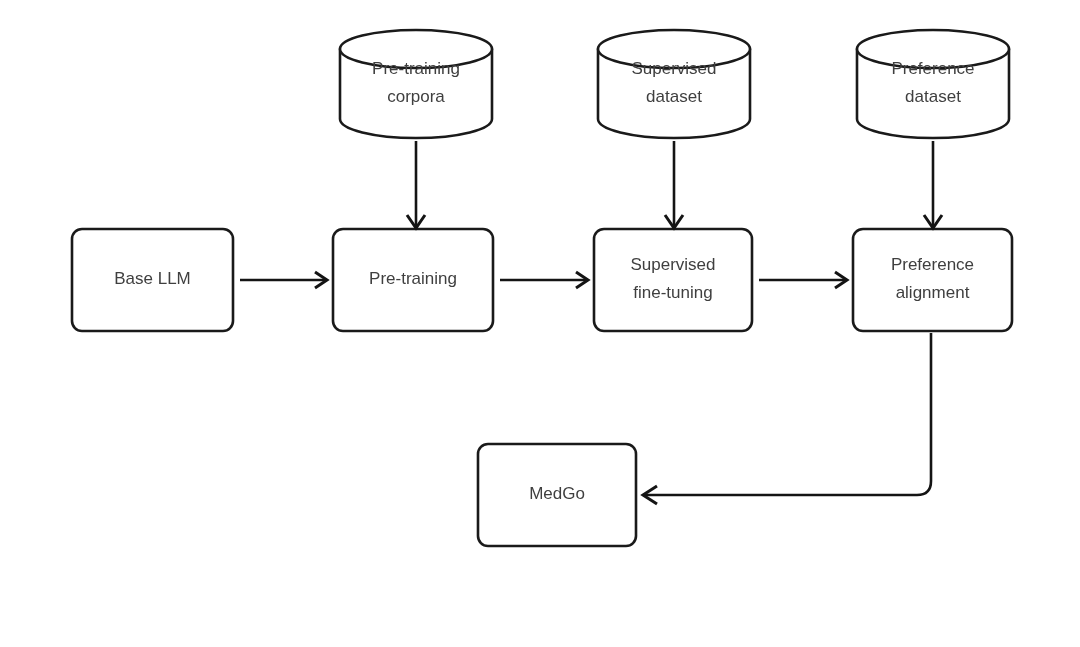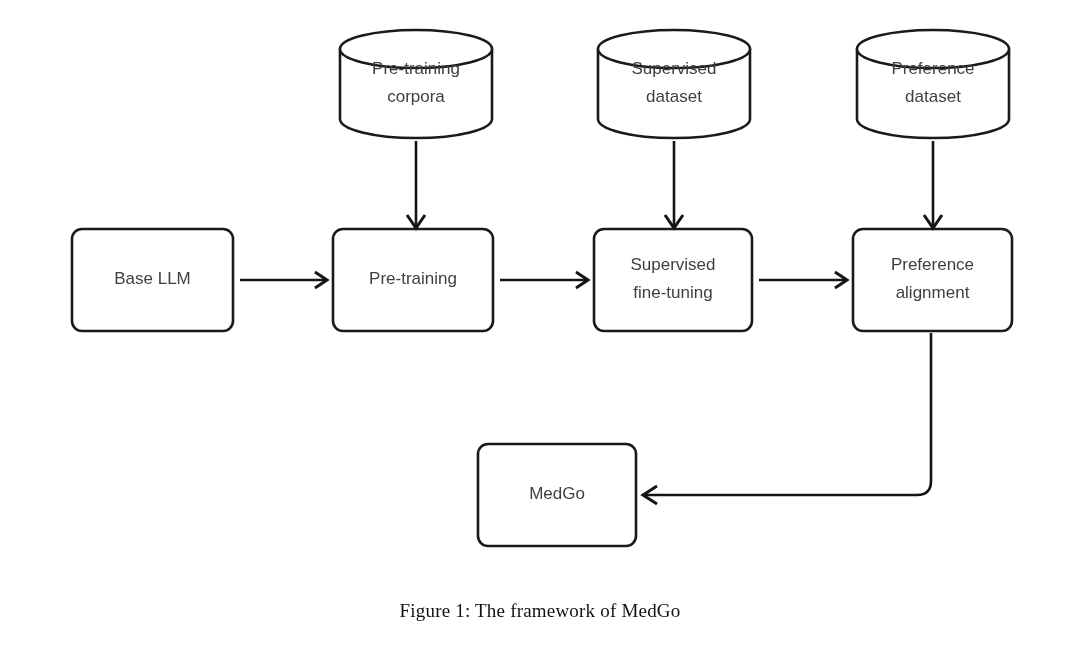--- a/index.html
+++ b/index.html
@@ -166,15 +166,14 @@
       <path class="edge-head" d="M 924 215 L 933 228 L 942 215"></path>
     </g>
 
     <g>
       <path class="edge-line" d="M 931 333 L 931 481 Q 931 495 917 495 L 645 495"></path>
       <path class="edge-head" d="M 657 486 L 643 495 L 657 504"></path>
     </g>
 
   </svg>
 
-  <div class="caption" style="top: 600px;">Figure 1: The framework of MedGo</div>
 
 </div>
 
 </body></html>

